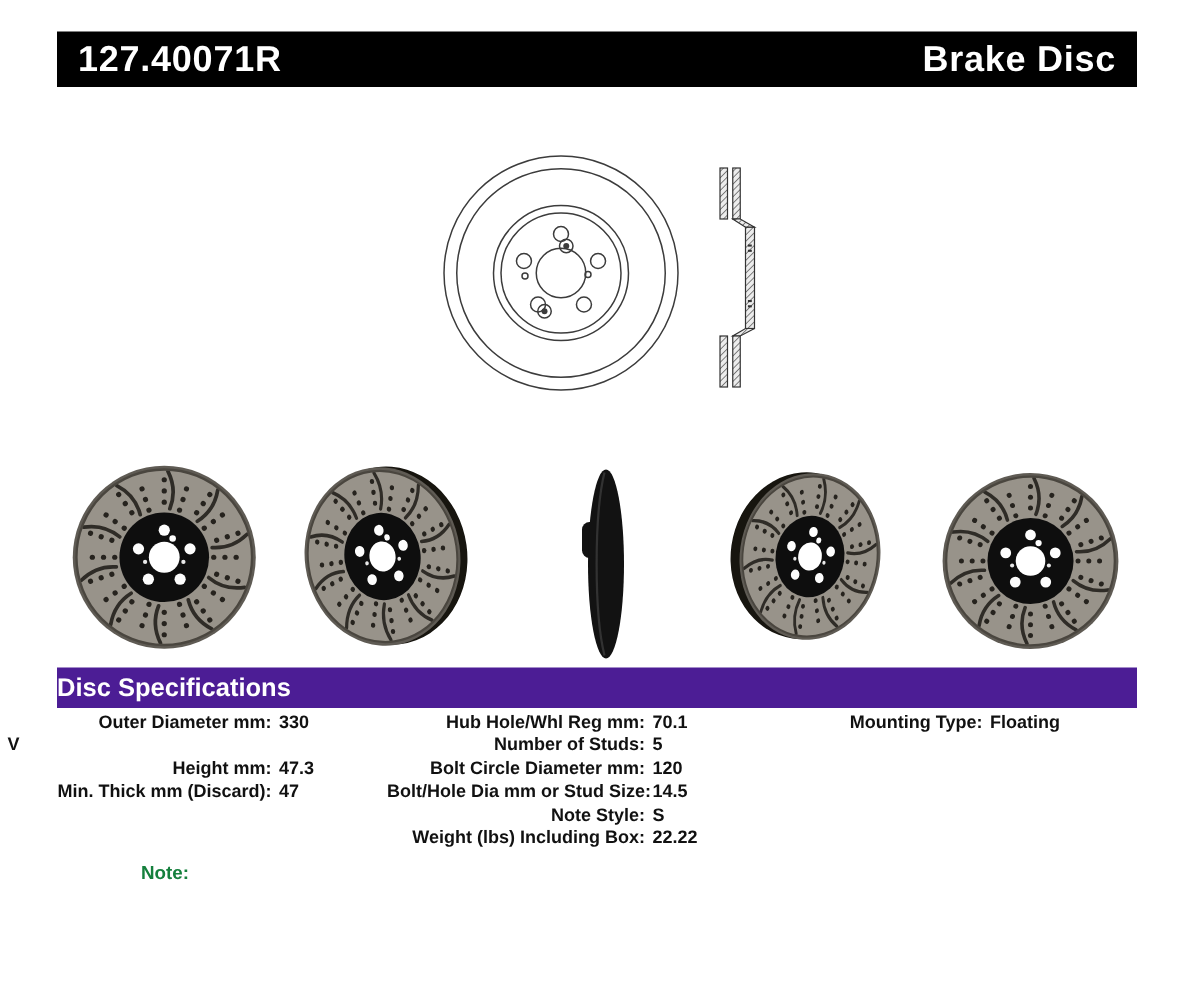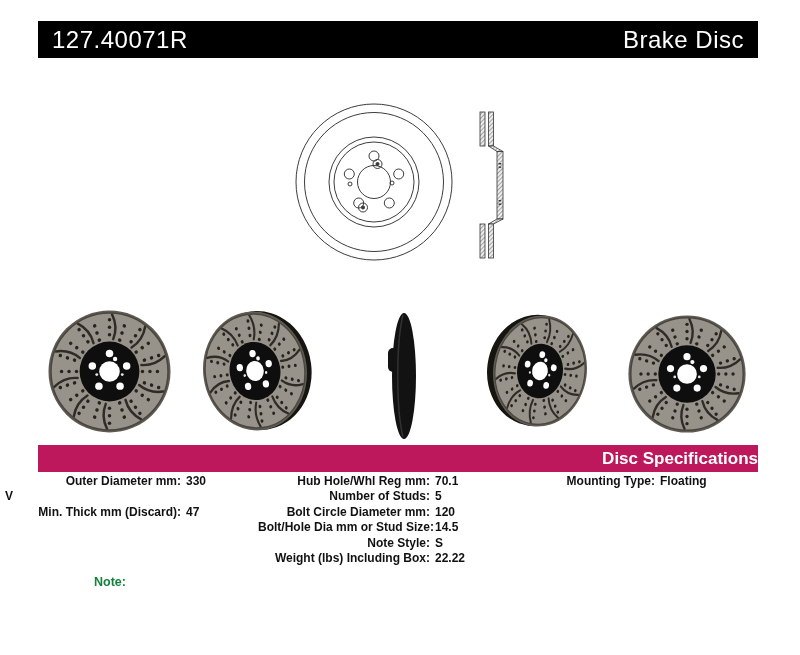--- a/index.html
+++ b/index.html
@@ -4,26 +4,26 @@
 <style>
   html,body{margin:0;padding:0;}
   body{
     width:800px;height:655px;position:relative;background:#ffffff;
     font-family:"Liberation Sans", sans-serif;overflow:hidden;
   }
   .bar{
     position:absolute;left:38px;top:21px;width:720px;height:37px;
     background:#000;color:#fff;display:flex;align-items:center;
     justify-content:space-between;padding:0 14px;box-sizing:border-box;
-    font-weight:normal;font-size:24px;letter-spacing:0.5px;
+    font-weight:bold;font-size:24px;letter-spacing:0.5px;
   }
   .spec-banner{
     position:absolute;left:38px;top:445px;width:720px;height:27px;
-    background:#be185d;color:#fff;display:flex;align-items:center;
-    justify-content:flex-end;font-weight:bold;font-size:17px;
+    background:#4c1d95;color:#fff;display:flex;align-items:center;
+    justify-content:flex-start;font-weight:bold;font-size:17px;
   }
   .drawing-svg{position:absolute;left:280px;top:95px;}
   .photo{position:absolute;}
   .spec-col{position:absolute;top:474px;font-size:12px;font-weight:bold;
     line-height:15.4px;color:#111;white-space:nowrap;}
   .spec-row{display:flex;}
   .spec-label{display:inline-block;text-align:right;}
   .col1{left:0;}   .col1 .spec-label{width:165px;padding-left:16px;}
   .col2{left:258px;} .col2 .spec-label{width:172px;}
   .col3{left:540px;} .col3 .spec-label{width:115px;}
@@ -178,20 +178,24 @@
 
 <div class="spec-col col1">
   <div class="spec-row">
     <span class="spec-label">Outer Diameter mm:</span>
     <span class="spec-value">330</span>
   </div>
   <div class="spec-row">
     <span class="spec-value">V</span>
   </div>
   <div class="spec-row">
+    <span class="spec-label">Height mm:</span>
+    <span class="spec-value">47.3</span>
+  </div>
+  <div class="spec-row">
     <span class="spec-label">Min. Thick mm (Discard):</span>
     <span class="spec-value">47</span>
   </div>
 </div>
 
 <div class="spec-col col2">
   <div class="spec-row">
     <span class="spec-label">Hub Hole/Whl Reg mm:</span>
     <span class="spec-value">70.1</span>
   </div>

